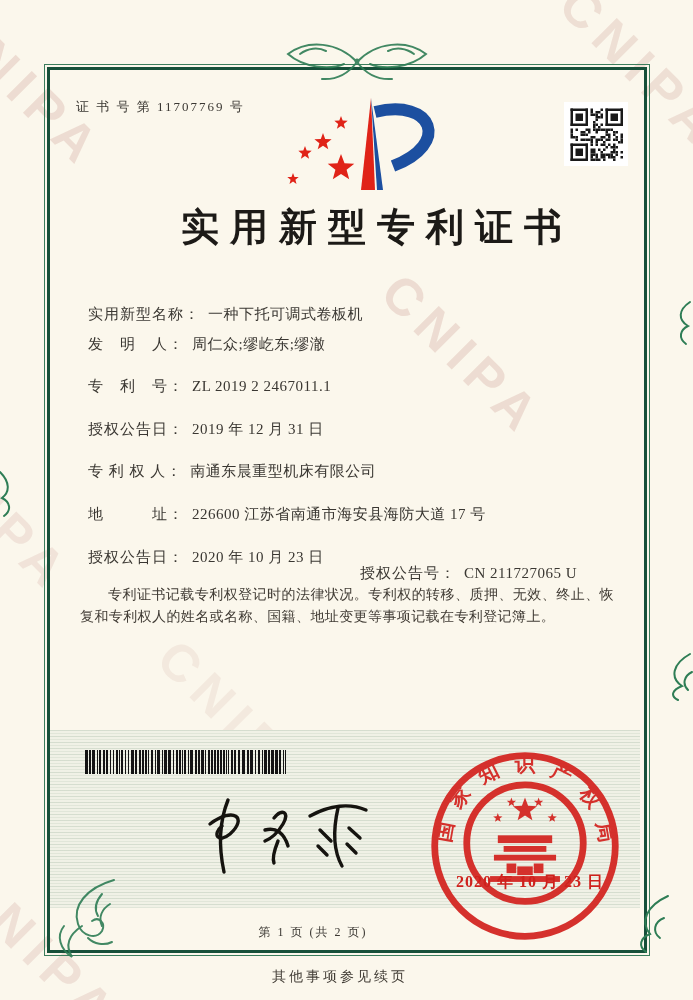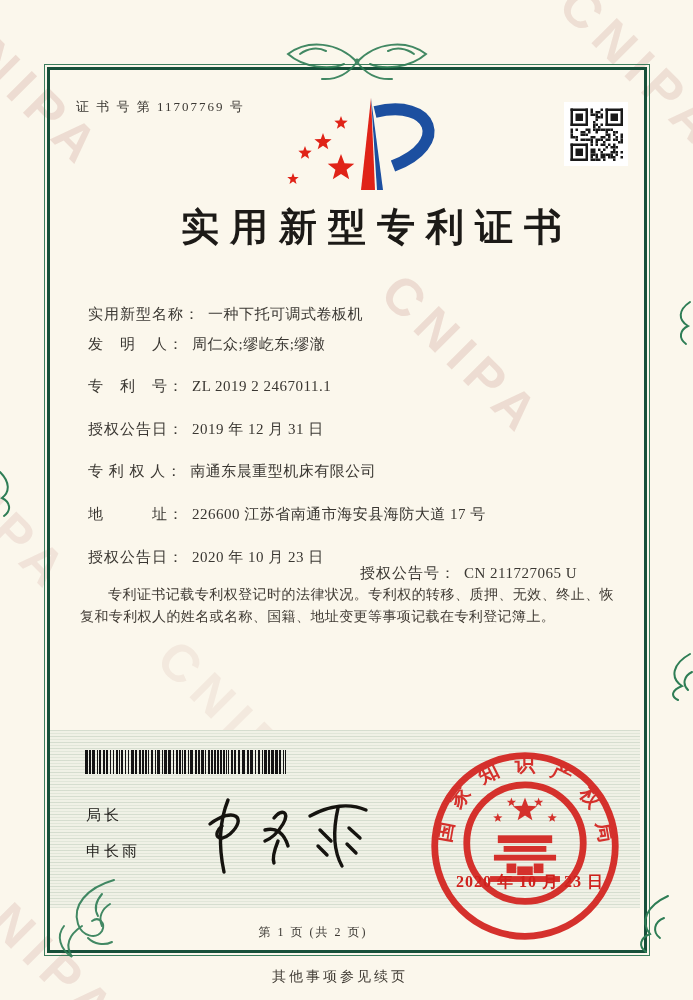--- a/index.html
+++ b/index.html
@@ -379,24 +379,20 @@
         <rect x="179" y="0" width="3" height="24"></rect>
         <rect x="183" y="0" width="2" height="24"></rect>
         <rect x="186" y="0" width="3" height="24"></rect>
         <rect x="190" y="0" width="3" height="24"></rect>
         <rect x="194" y="0" width="2" height="24"></rect>
         <rect x="198" y="0" width="1" height="24"></rect>
         <rect x="200" y="0" width="1" height="24"></rect>
       </g>
   </svg>
 
-  <div class="signer">
-    <div>局长</div>
-    <div class="nm">申长雨</div>
-  </div>
 
   <svg class="signature" width="182" height="95" viewBox="0 0 182 95">
     <g fill="none" stroke="#15130f" stroke-width="3.4" stroke-linecap="round">
       <path d="M30,12 C22,32 20,56 26,84"></path>
       <path d="M12,36 C36,18 50,30 32,46 C20,56 14,46 24,38"></path>
       <path d="M76,30 C84,20 92,24 85,36 C79,46 72,51 67,53"></path>
       <path d="M67,42 C78,39 86,45 90,58"></path>
       <path d="M80,53 C76,63 74,70 76,75"></path>
       <path d="M112,28 C132,17 152,15 168,22"></path>
       <path d="M140,20 C135,42 135,62 144,78"></path>

